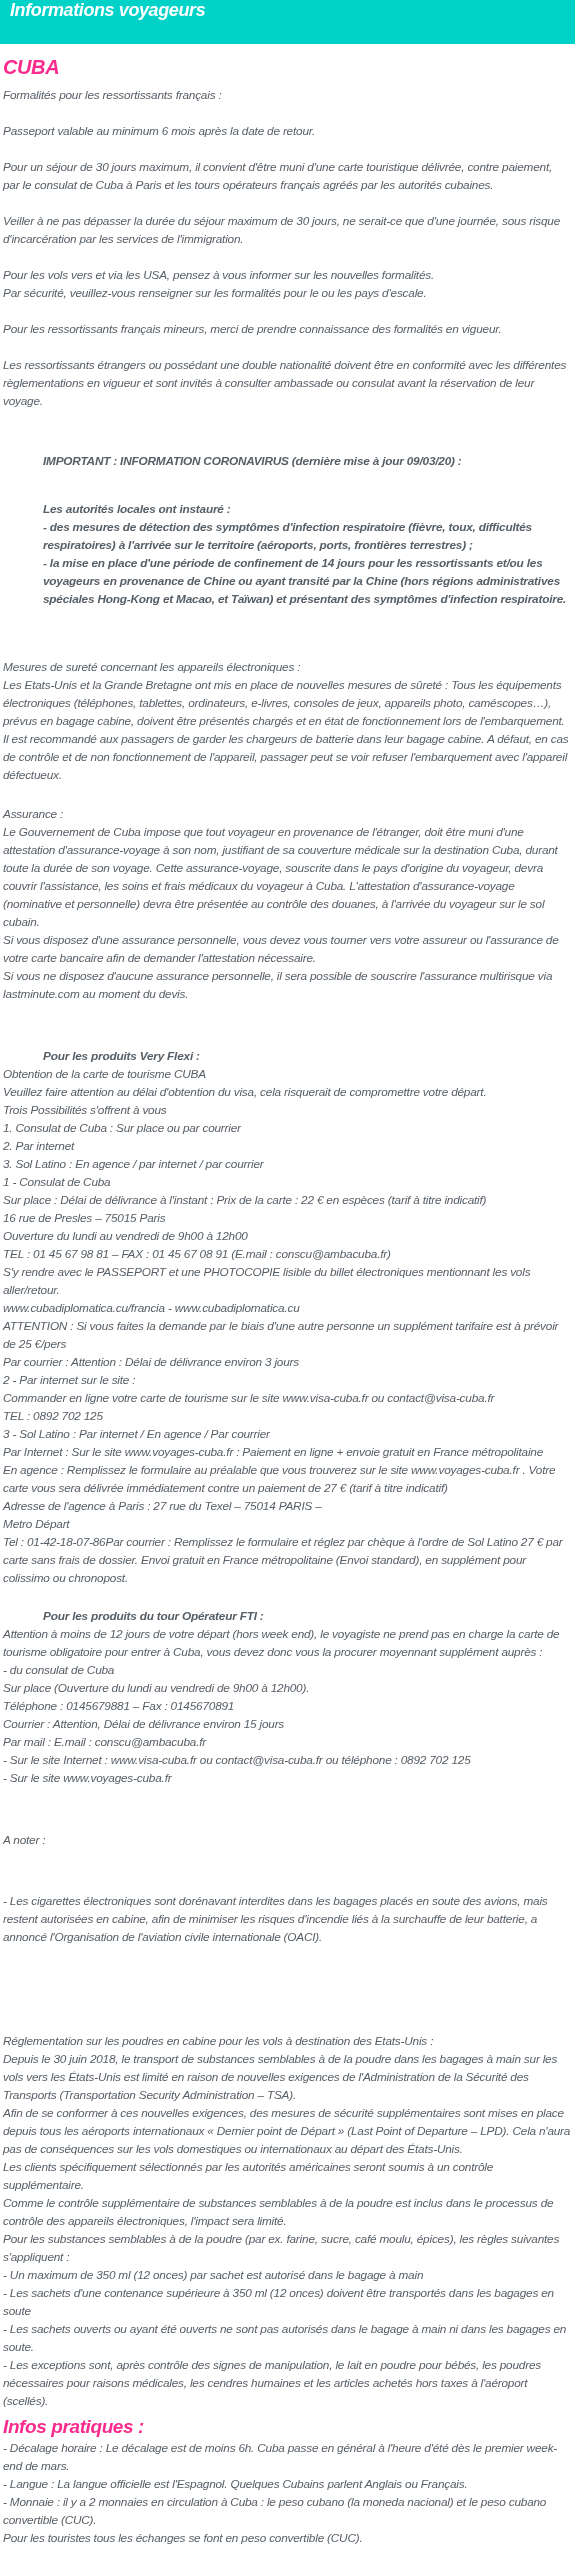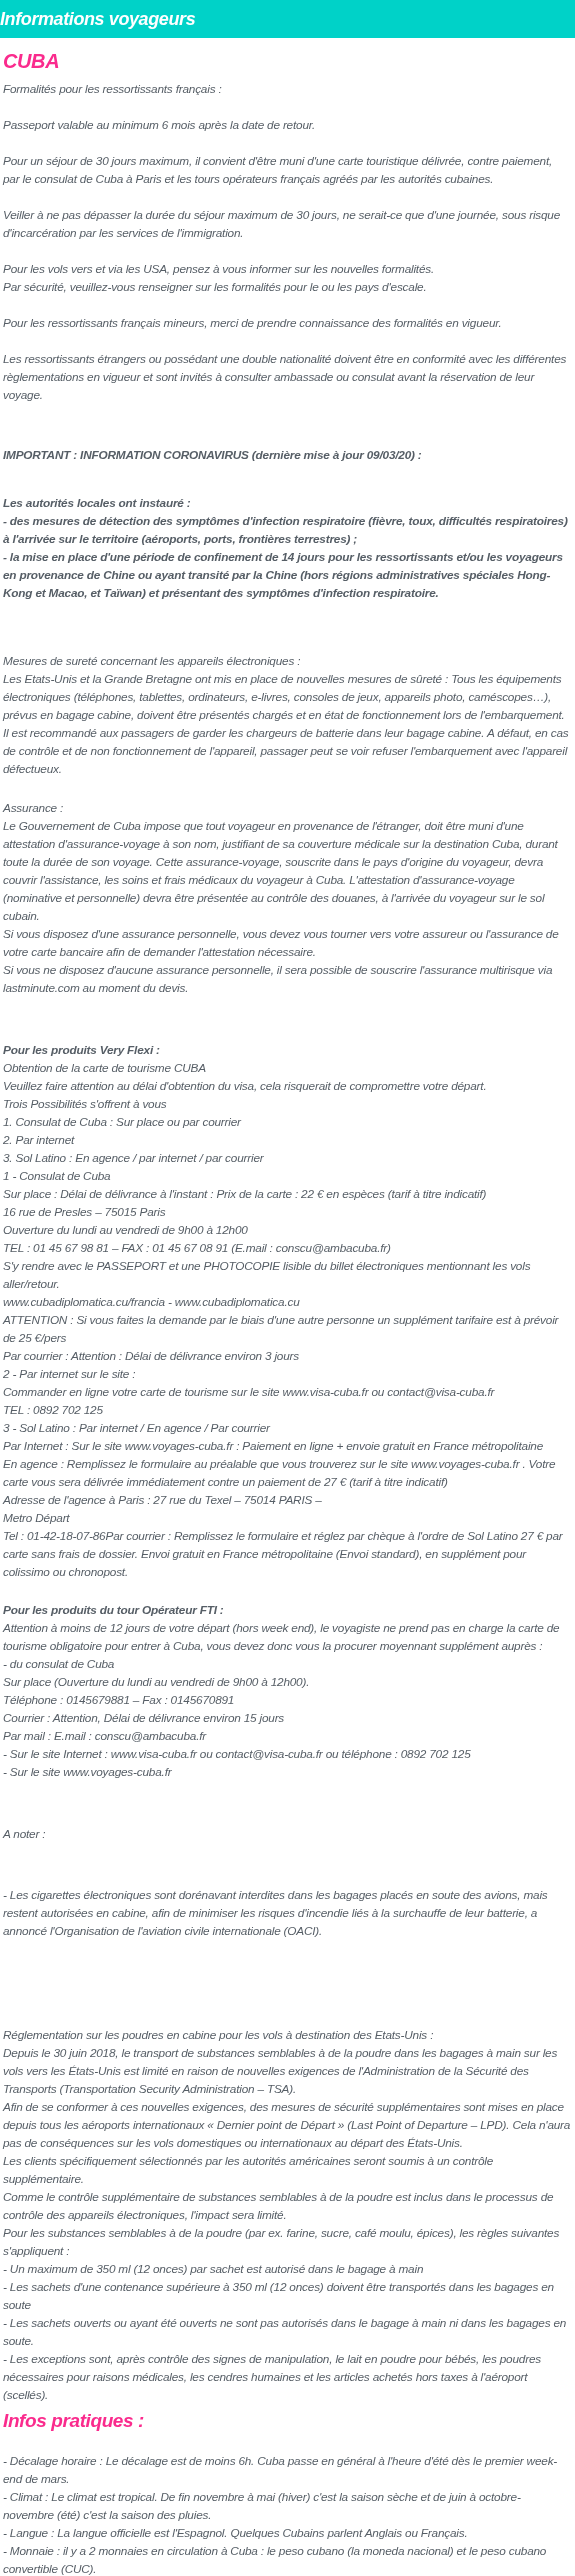--- a/index.html
+++ b/index.html
@@ -4,55 +4,56 @@
 <style>
   :root{
     --header-bg:#00d2c8;
     --pink:#fa2b8d;
     --body-text:#565e66;
   }
   html,body{margin:0;padding:0;background:#ffffff;}
   body{width:576px;font-family:"Liberation Sans", sans-serif;}
   .header{
     background:var(--header-bg);
-    height:38px;
+    height:44px;
     display:flex;
-    align-items:center;
+    align-items:flex-start;
+    padding-left:10px;
   }
   .header-title{
     color:#ffffff;
     font-style:italic;
     font-weight:bold;
     font-size:18px;
     letter-spacing:-0.4px;
   }
   .doc{
     padding:3px 4.6px 13.7px 3px;
     font-style:italic;
     color:var(--body-text);
     font-size:11.8px;
     line-height:18px;
     letter-spacing:-0.2px;
   }
   .doc p{margin:0;}
-  .doc p.b{font-weight:bold;}
+  .doc p.b{font-weight:bold;margin-left:40px;}
   .doc p.h1{
     color:var(--pink);
     font-size:20px;
     font-weight:bold;
     line-height:1.05;
     margin:10px 0 8.4px 0;
     letter-spacing:-0.4px;
   }
   .doc p.h2{
     color:var(--pink);
     font-size:19px;
     font-weight:bold;
     line-height:1.15;
-    margin:6px 0 20px 0;
+    margin:6px 0 1px 0;
     letter-spacing:-0.4px;
   }
   .sp{width:100%;}
 </style>
 </head>
 <body>
 
 <header class="header">
   <span class="header-title">Informations voyageurs</span>
 </header>
@@ -135,18 +136,17 @@
     <p class="p">Afin de se conformer à ces nouvelles exigences, des mesures de sécurité supplémentaires sont mises en place depuis tous les aéroports internationaux « Dernier point de Départ » (Last Point of Departure – LPD). Cela n'aura pas de conséquences sur les vols domestiques ou internationaux au départ des États-Unis.</p>
     <p class="p">Les clients spécifiquement sélectionnés par les autorités américaines seront soumis à un contrôle supplémentaire.</p>
     <p class="p">Comme le contrôle supplémentaire de substances semblables à de la poudre est inclus dans le processus de contrôle des appareils électroniques, l'impact sera limité.</p>
     <p class="p">Pour les substances semblables à de la poudre (par ex. farine, sucre, café moulu, épices), les règles suivantes s'appliquent :</p>
     <p class="p">- Un maximum de 350 ml (12 onces) par sachet est autorisé dans le bagage à main</p>
     <p class="p">- Les sachets d'une contenance supérieure à 350 ml (12 onces) doivent être transportés dans les bagages en soute</p>
     <p class="p">- Les sachets ouverts ou ayant été ouverts ne sont pas autorisés dans le bagage à main ni dans les bagages en soute.</p>
     <p class="p">- Les exceptions sont, après contrôle des signes de manipulation, le lait en poudre pour bébés, les poudres nécessaires pour raisons médicales, les cendres humaines et les articles achetés hors taxes à l'aéroport (scellés).</p>
     <p class="h2">Infos pratiques :</p>
     <p class="p">- Décalage horaire : Le décalage est de moins 6h. Cuba passe en général à l'heure d'été dès le premier week-end de mars.</p>
-    <p class="p">- Climat : Le climat est tropical. De fin novembre à mai (hiver) c'est la saison sèche et de juin à octobre-novembre (été) c'est la saison des pluies.</p>
     <p class="p">- Langue : La langue officielle est l'Espagnol. Quelques Cubains parlent Anglais ou Français.</p>
     <p class="p">- Monnaie : il y a 2 monnaies en circulation à Cuba : le peso cubano (la moneda nacional) et le peso cubano convertible (CUC).</p>
     <p class="p">Pour les touristes tous les échanges se font en peso convertible (CUC).</p>
   </main>
 
 
 </body></html>

